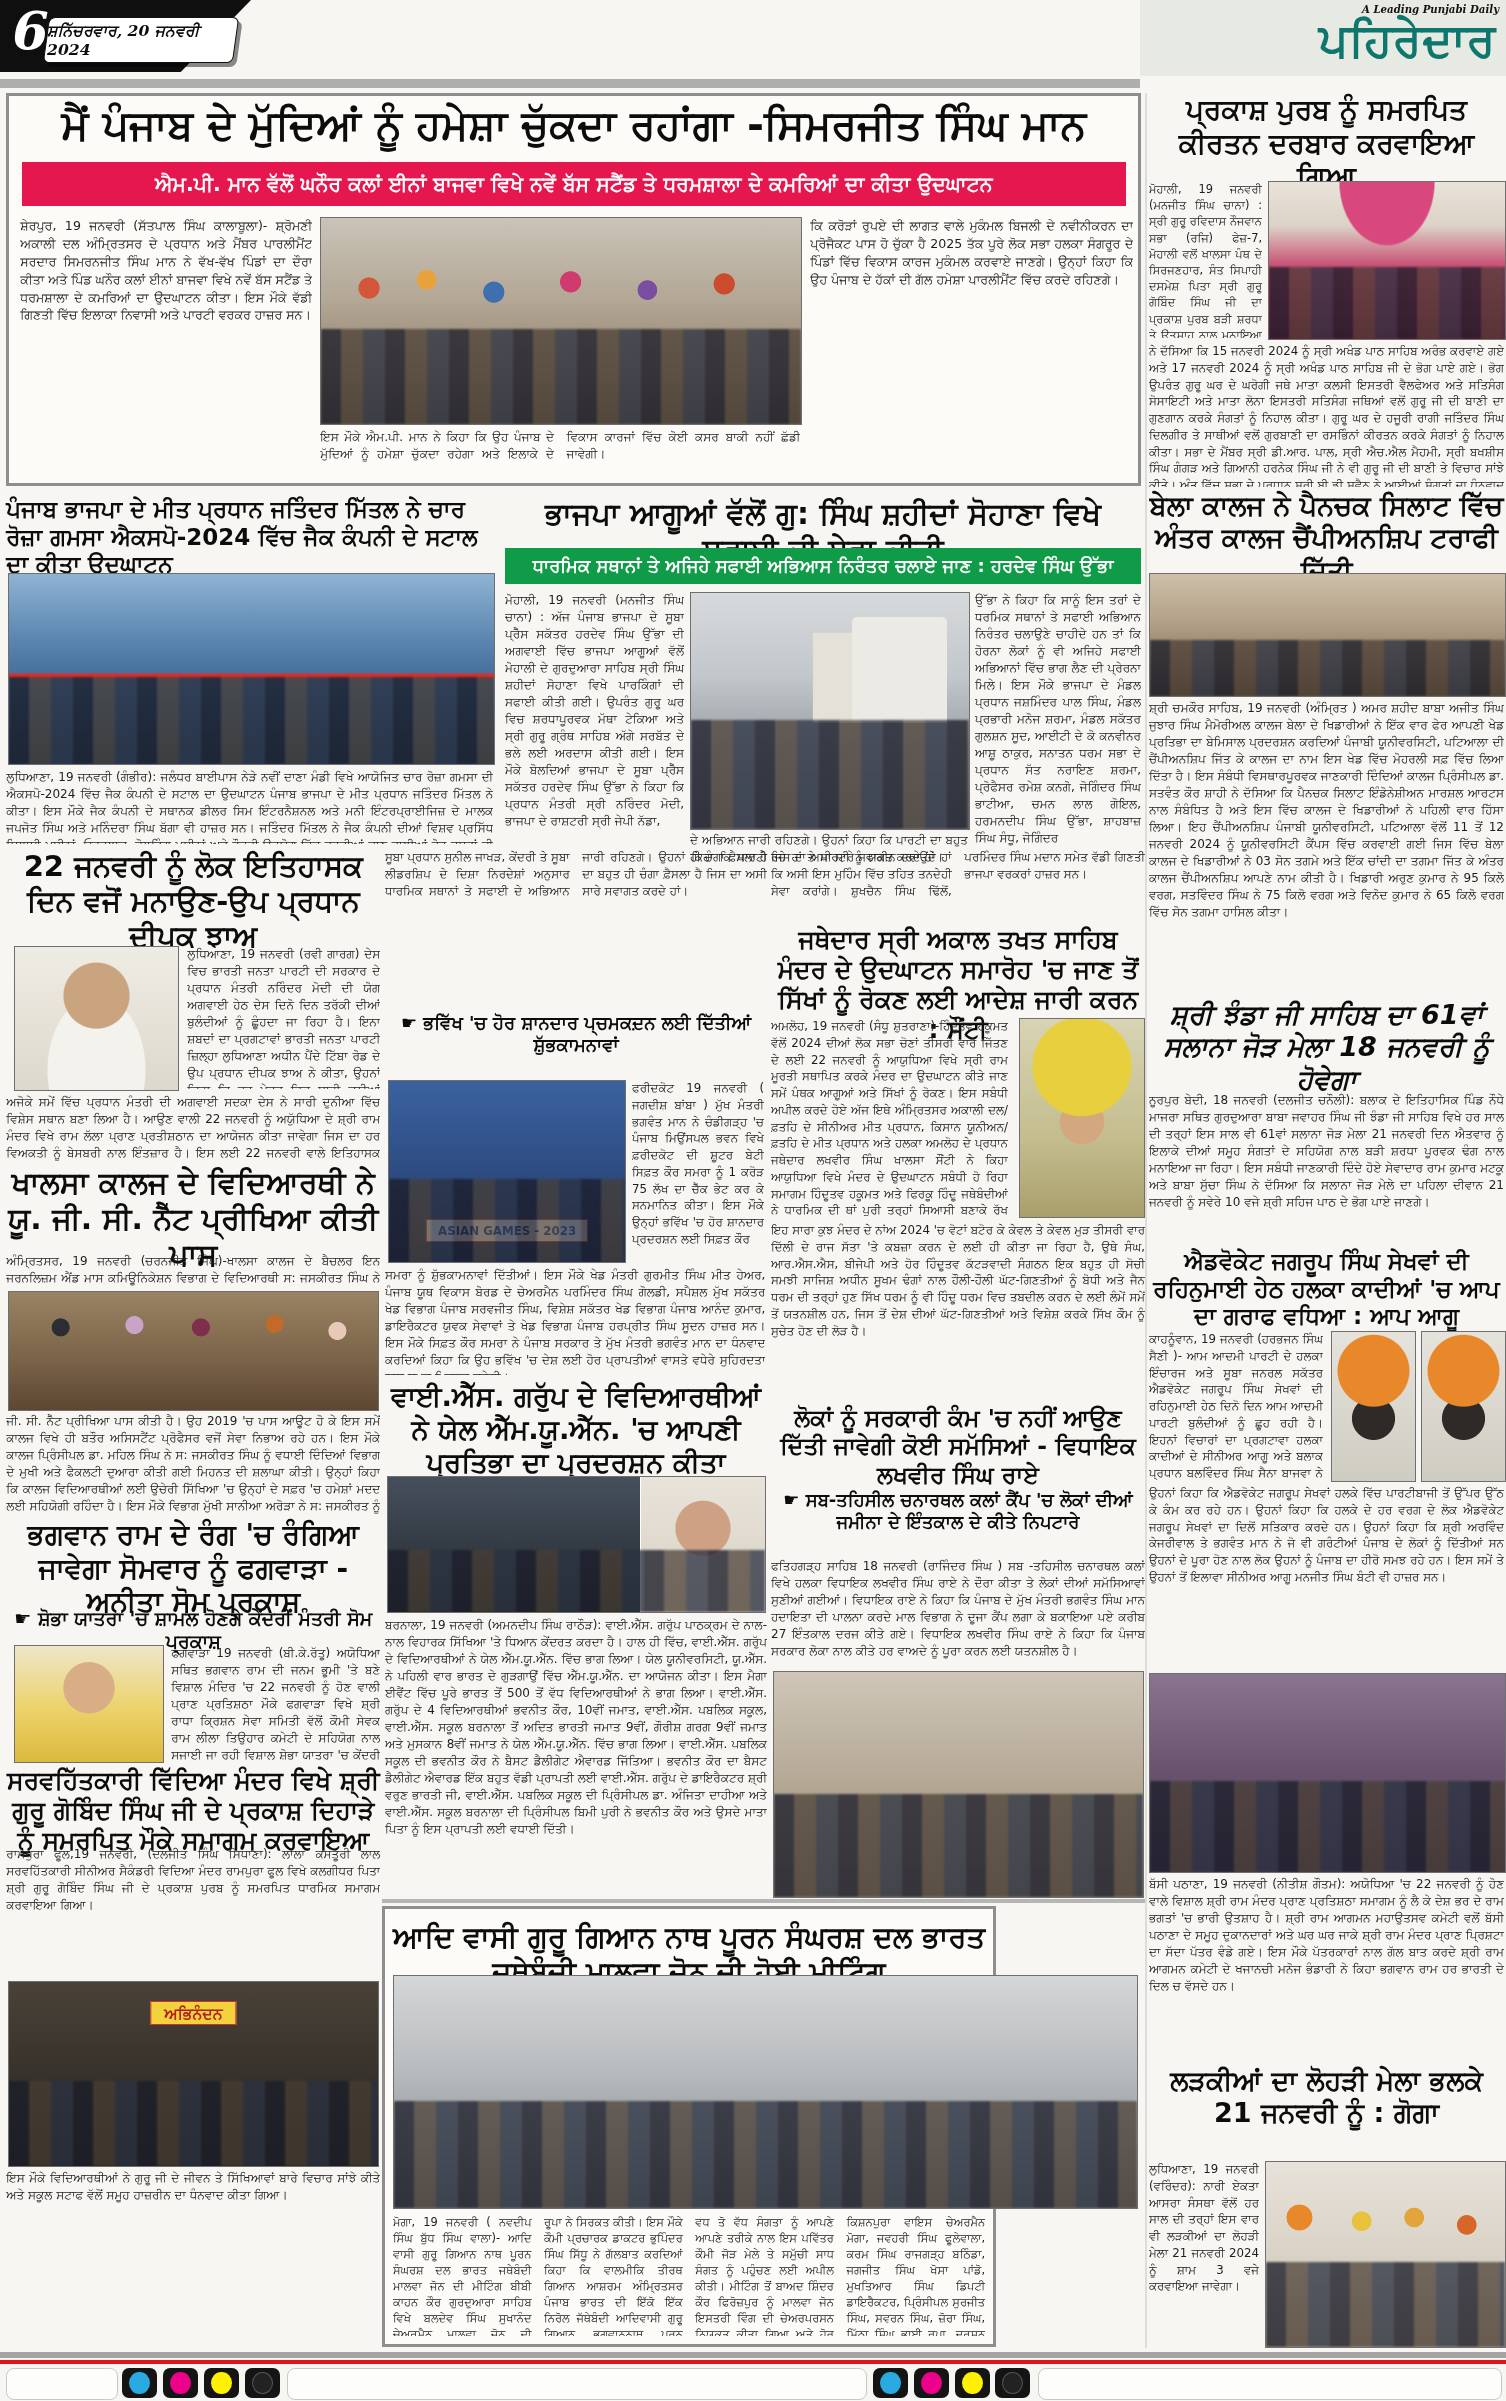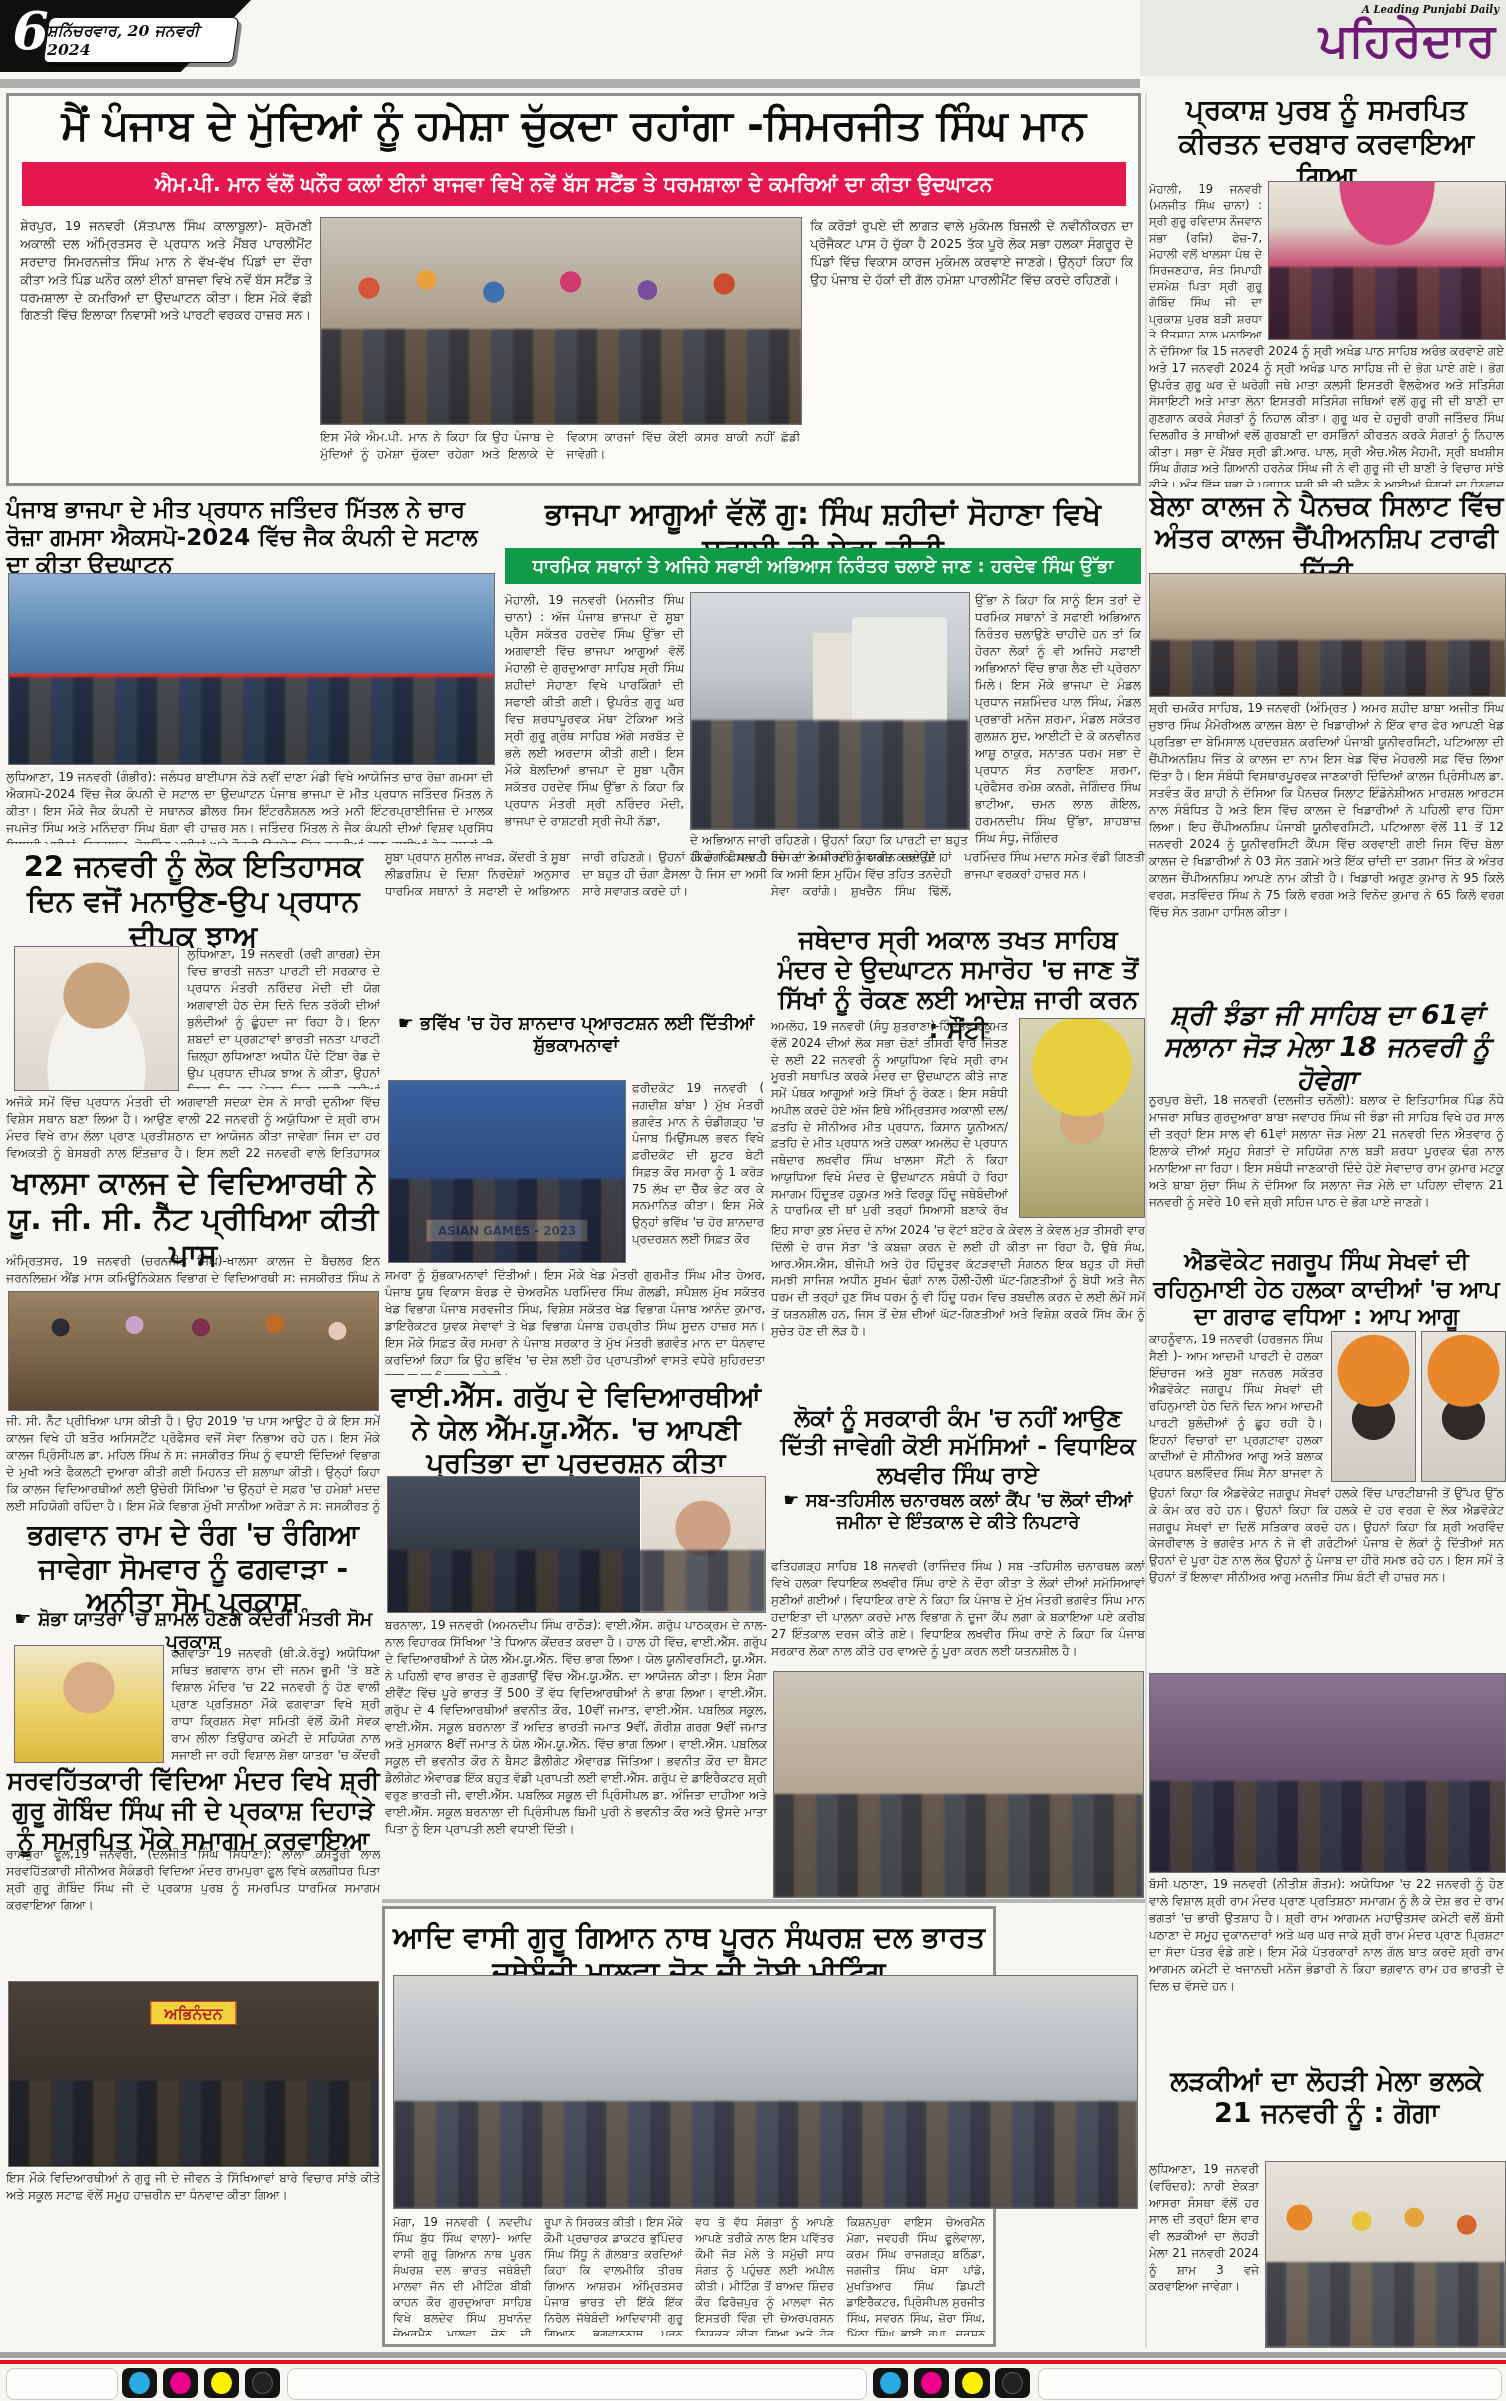--- a/index.html
+++ b/index.html
@@ -81,21 +81,21 @@
 
   <div class="abs" style="left:0;top:0;width:1506px;height:77px;">
     <div class="abs" style="left:0;top:0;width:251px;height:72px;background:#0f0f0f;clip-path:polygon(0 0,100% 0,72% 100%,0 100%);"></div>
     <div class="abs serifit" style="left:12.6px;top:0;font-size:52px;color:#ffffff;">6</div>
     <div class="abs" style="left:46px;top:17.3px;width:188px;height:44px;background:#ffffff;border:1.6px solid #111;border-radius:6.3px;
                 transform:skewX(-8deg);box-shadow:3.9px 3.9px 0 rgba(0,0,0,.45);display:flex;align-items:center;justify-content:center;">
       <span class="serifit" style="font-size:15.7px;transform:skewX(8deg);color:#0d0d0d;">ਸ਼ਨਿੱਚਰਵਾਰ, 20 ਜਨਵਰੀ 2024</span>
     </div>
     <div class="abs" style="left:1140px;top:0;width:367px;height:76px;background:#e6eae2;">
       <div class="serifit" style="position:absolute;right:7.9px;top:3.1px;font-size:10.2px;color:#15100f;">A Leading Punjabi Daily</div>
-      <div style="position:absolute;right:11px;top:12.6px;font-size:46px;font-weight:900;color:#701a75;letter-spacing:0.8px;">ਪਹਿਰੇਦਾਰ</div>
+      <div style="position:absolute;right:11px;top:12.6px;font-size:46px;font-weight:900;color:#0f766e;letter-spacing:0.8px;">ਪਹਿਰੇਦਾਰ</div>
     </div>
     <div class="abs" style="left:0;top:79px;width:1140px;height:8.6px;background:#aeaeae;"></div>
   </div>
 
   <div class="abs" style="left:6.3px;top:93px;width:1135px;height:393px;border:3.1px solid #8e8e8e;background:#fcfbf8;box-sizing:border-box;">
     <div class="hl" style="position:absolute;left:0;right:0;top:4.7px;font-size:41px;">ਮੈਂ ਪੰਜਾਬ ਦੇ ਮੁੱਦਿਆਂ ਨੂੰ ਹਮੇਸ਼ਾ ਚੁੱਕਦਾ ਰਹਾਂਗਾ -ਸਿਮਰਜੀਤ ਸਿੰਘ ਮਾਨ</div>
     <div class="banner" style="position:absolute;left:12.6px;right:12.6px;top:66px;height:44px;line-height:44px;font-size:20.4px;background:#e6164e;">ਐਮ.ਪੀ. ਮਾਨ ਵੱਲੋਂ ਘਨੌਰ ਕਲਾਂ ਈਨਾਂ ਬਾਜਵਾ ਵਿਖੇ ਨਵੇਂ ਬੱਸ ਸਟੈਂਡ ਤੇ ਧਰਮਸ਼ਾਲਾ ਦੇ ਕਮਰਿਆਂ ਦਾ ਕੀਤਾ ਉਦਘਾਟਨ</div>
     <div class="bt" style="position:absolute;left:11px;top:121px;width:292px;bottom:7.9px;font-size:12.6px;">ਸ਼ੇਰਪੁਰ, 19 ਜਨਵਰੀ (ਸੱਤਪਾਲ ਸਿੰਘ ਕਾਲਾਬੂਲਾ)- ਸ਼੍ਰੋਮਣੀ ਅਕਾਲੀ ਦਲ ਅੰਮ੍ਰਿਤਸਰ ਦੇ ਪ੍ਰਧਾਨ ਅਤੇ ਮੈਂਬਰ ਪਾਰਲੀਮੈਂਟ ਸਰਦਾਰ ਸਿਮਰਨਜੀਤ ਸਿੰਘ ਮਾਨ ਨੇ ਵੱਖ-ਵੱਖ ਪਿੰਡਾਂ ਦਾ ਦੌਰਾ ਕੀਤਾ ਅਤੇ ਪਿੰਡ ਘਨੌਰ ਕਲਾਂ ਈਨਾਂ ਬਾਜਵਾ ਵਿਖੇ ਨਵੇਂ ਬੱਸ ਸਟੈਂਡ ਤੇ ਧਰਮਸ਼ਾਲਾ ਦੇ ਕਮਰਿਆਂ ਦਾ ਉਦਘਾਟਨ ਕੀਤਾ। ਇਸ ਮੌਕੇ ਵੱਡੀ ਗਿਣਤੀ ਵਿੱਚ ਇਲਾਕਾ ਨਿਵਾਸੀ ਅਤੇ ਪਾਰਟੀ ਵਰਕਰ ਹਾਜ਼ਰ ਸਨ।</div>
     <div class="photo ph-main figures" style="left:311px;top:121px;width:480px;height:206px;"></div>
     <div class="bt" style="position:absolute;left:311px;top:333px;width:480px;height:49px;font-size:12px;column-count:2;column-gap:12.6px;">ਇਸ ਮੌਕੇ ਐਮ.ਪੀ. ਮਾਨ ਨੇ ਕਿਹਾ ਕਿ ਉਹ ਪੰਜਾਬ ਦੇ ਮੁੱਦਿਆਂ ਨੂੰ ਹਮੇਸ਼ਾ ਚੁੱਕਦਾ ਰਹੇਗਾ ਅਤੇ ਇਲਾਕੇ ਦੇ ਵਿਕਾਸ ਕਾਰਜਾਂ ਵਿੱਚ ਕੋਈ ਕਸਰ ਬਾਕੀ ਨਹੀਂ ਛੱਡੀ ਜਾਵੇਗੀ।</div>
@@ -143,21 +143,21 @@
     <div class="bt" style="position:absolute;left:0;right:0;top:80px;height:130px;font-size:12px;">ਰਾਮਪੁਰਾ ਫੂਲ,19 ਜਨਵਰੀ, (ਦਲਜੀਤ ਸਿੰਘ ਸਿਧਾਣਾ): ਲਾਲਾ ਕਸਤੂਰੀ ਲਾਲ ਸਰਵਹਿੱਤਕਾਰੀ ਸੀਨੀਅਰ ਸੈਕੰਡਰੀ ਵਿਦਿਆ ਮੰਦਰ ਰਾਮਪੁਰਾ ਫੂਲ ਵਿਖੇ ਕਲਗੀਧਰ ਪਿਤਾ ਸ਼੍ਰੀ ਗੁਰੂ ਗੋਬਿੰਦ ਸਿੰਘ ਜੀ ਦੇ ਪ੍ਰਕਾਸ਼ ਪੁਰਬ ਨੂੰ ਸਮਰਪਿਤ ਧਾਰਮਿਕ ਸਮਾਗਮ ਕਰਵਾਇਆ ਗਿਆ।</div>
     <div class="photo ph-stage figures" style="left:1.6px;top:215px;width:369px;height:184px;">
       <span class="overlay-label" style="top:19px;font-size:15.7px;padding:1.6px 12.6px;background:#f3d23c;border-color:#c33;color:#b02020;">ਅਭਿਨੰਦਨ</span>
     </div>
     <div class="bt" style="position:absolute;left:0;right:0;top:404px;height:174px;font-size:12px;">ਇਸ ਮੌਕੇ ਵਿਦਿਆਰਥੀਆਂ ਨੇ ਗੁਰੂ ਜੀ ਦੇ ਜੀਵਨ ਤੇ ਸਿੱਖਿਆਵਾਂ ਬਾਰੇ ਵਿਚਾਰ ਸਾਂਝੇ ਕੀਤੇ ਅਤੇ ਸਕੂਲ ਸਟਾਫ ਵੱਲੋਂ ਸਮੂਹ ਹਾਜ਼ਰੀਨ ਦਾ ਧੰਨਵਾਦ ਕੀਤਾ ਗਿਆ।</div>
   </div>
 
   <div class="bt abs" style="left:385px;top:849px;width:382px;height:58px;font-size:11.8px;column-count:2;column-gap:12.6px;">ਸੂਬਾ ਪ੍ਰਧਾਨ ਸੁਨੀਲ ਜਾਖੜ, ਕੇਂਦਰੀ ਤੇ ਸੂਬਾ ਲੀਡਰਸ਼ਿਪ ਦੇ ਦਿਸ਼ਾ ਨਿਰਦੇਸ਼ਾਂ ਅਨੁਸਾਰ ਧਾਰਮਿਕ ਸਥਾਨਾਂ ਤੇ ਸਫਾਈ ਦੇ ਅਭਿਆਨ ਜਾਰੀ ਰਹਿਣਗੇ। ਉਹਨਾਂ ਕਿਹਾ ਕਿ ਪਾਰਟੀ ਦਾ ਬਹੁਤ ਹੀ ਚੰਗਾ ਫ਼ੈਸਲਾ ਹੈ ਜਿਸ ਦਾ ਅਸੀ ਸਾਰੇ ਸਵਾਗਤ ਕਰਦੇ ਹਾਂ।</div>
 
   <div class="abs" style="left:385px;top:912px;width:382px;height:465px;">
-    <div class="hl" style="position:absolute;left:0;right:0;top:100px;font-size:18px;">☛ ਭਵਿੱਖ 'ਚ ਹੋਰ ਸ਼ਾਨਦਾਰ ਪ੍ਆਰਟਸ਼ਨ ਲਈ ਦਿੱਤੀਆਂ ਸ਼ੁੱਭਕਾਮਨਾਵਾਂ</div>
+    <div class="hl" style="position:absolute;left:0;right:0;top:100px;font-size:18px;">☛ ਭਵਿੱਖ 'ਚ ਹੋਰ ਸ਼ਾਨਦਾਰ ਪ੍ਚਮਕਦ਼ਨ ਲਈ ਦਿੱਤੀਆਂ ਸ਼ੁੱਭਕਾਮਨਾਵਾਂ</div>
     <div class="photo ph-cheque figures" style="left:3.1px;top:168px;width:236px;height:181px;">
       <span class="overlay-label" style="bottom:20.4px;top:auto;font-size:11.8px;padding:3.1px 11px;">ASIAN GAMES - 2023</span>
     </div>
     <div class="bt" style="position:absolute;left:247px;top:168px;width:132px;height:181px;font-size:11.8px;">ਫਰੀਦਕੋਟ 19 ਜਨਵਰੀ ( ਜਗਦੀਸ਼ ਬਾਂਬਾ ) ਮੁੱਖ ਮੰਤਰੀ ਭਗਵੰਤ ਮਾਨ ਨੇ ਚੰਡੀਗੜ੍ਹ 'ਚ ਪੰਜਾਬ ਮਿਉਂਸਪਲ ਭਵਨ ਵਿਖੇ ਫ਼ਰੀਦਕੋਟ ਦੀ ਸ਼ੂਟਰ ਬੇਟੀ ਸਿਫ਼ਤ ਕੌਰ ਸਮਰਾ ਨੂੰ 1 ਕਰੋੜ 75 ਲੱਖ ਦਾ ਚੈੱਕ ਭੇਟ ਕਰ ਕੇ ਸਨਮਾਨਿਤ ਕੀਤਾ। ਇਸ ਮੌਕੇ ਉਨ੍ਹਾਂ ਭਵਿੱਖ 'ਚ ਹੋਰ ਸ਼ਾਨਦਾਰ ਪ੍ਰਦਰਸ਼ਨ ਲਈ ਸਿਫ਼ਤ ਕੌਰ</div>
     <div class="bt" style="position:absolute;left:0;right:1.6px;top:355px;height:108px;font-size:12px;">ਸਮਰਾ ਨੂੰ ਸ਼ੁੱਭਕਾਮਨਾਵਾਂ ਦਿੱਤੀਆਂ। ਇਸ ਮੌਕੇ ਖੇਡ ਮੰਤਰੀ ਗੁਰਮੀਤ ਸਿੰਘ ਮੀਤ ਹੇਅਰ, ਪੰਜਾਬ ਯੂਥ ਵਿਕਾਸ ਬੋਰਡ ਦੇ ਚੇਅਰਮੈਨ ਪਰਮਿੰਦਰ ਸਿੰਘ ਗੋਲਡੀ, ਸਪੈਸ਼ਲ ਮੁੱਖ ਸਕੱਤਰ ਖੇਡ ਵਿਭਾਗ ਪੰਜਾਬ ਸਰਵਜੀਤ ਸਿੰਘ, ਵਿਸ਼ੇਸ਼ ਸਕੱਤਰ ਖੇਡ ਵਿਭਾਗ ਪੰਜਾਬ ਆਨੰਦ ਕੁਮਾਰ, ਡਾਇਰੈਕਟਰ ਯੁਵਕ ਸੇਵਾਵਾਂ ਤੇ ਖੇਡ ਵਿਭਾਗ ਪੰਜਾਬ ਹਰਪ੍ਰੀਤ ਸਿੰਘ ਸੂਦਨ ਹਾਜ਼ਰ ਸਨ। ਇਸ ਮੌਕੇ ਸਿਫ਼ਤ ਕੌਰ ਸਮਰਾ ਨੇ ਪੰਜਾਬ ਸਰਕਾਰ ਤੇ ਮੁੱਖ ਮੰਤਰੀ ਭਗਵੰਤ ਮਾਨ ਦਾ ਧੰਨਵਾਦ ਕਰਦਿਆਂ ਕਿਹਾ ਕਿ ਉਹ ਭਵਿੱਖ 'ਚ ਦੇਸ਼ ਲਈ ਹੋਰ ਪ੍ਰਾਪਤੀਆਂ ਵਾਸਤੇ ਵਧੇਰੇ ਸੁਹਿਰਦਤਾ ਨਾਲ ਸਖ਼ਤ ਮਿਹਨਤ ਕਰੇਗੀ।</div>
   </div>
 
   <div class="abs" style="left:385px;top:1380px;width:382px;height:518px;">
     <div class="hl" style="position:absolute;left:0;right:0;top:0;font-size:27.5px;">ਵਾਈ.ਐੱਸ. ਗਰੁੱਪ ਦੇ ਵਿਦਿਆਰਥੀਆਂ ਨੇ ਯੇਲ ਐੱਮ.ਯੂ.ਐੱਨ. 'ਚ ਆਪਣੀ ਪ੍ਰਤਿਭਾ ਦਾ ਪ੍ਰਦਰਸ਼ਨ ਕੀਤਾ</div>
     <div class="photo ph-ys figures" style="left:1.6px;top:96px;width:377px;height:135px;">

